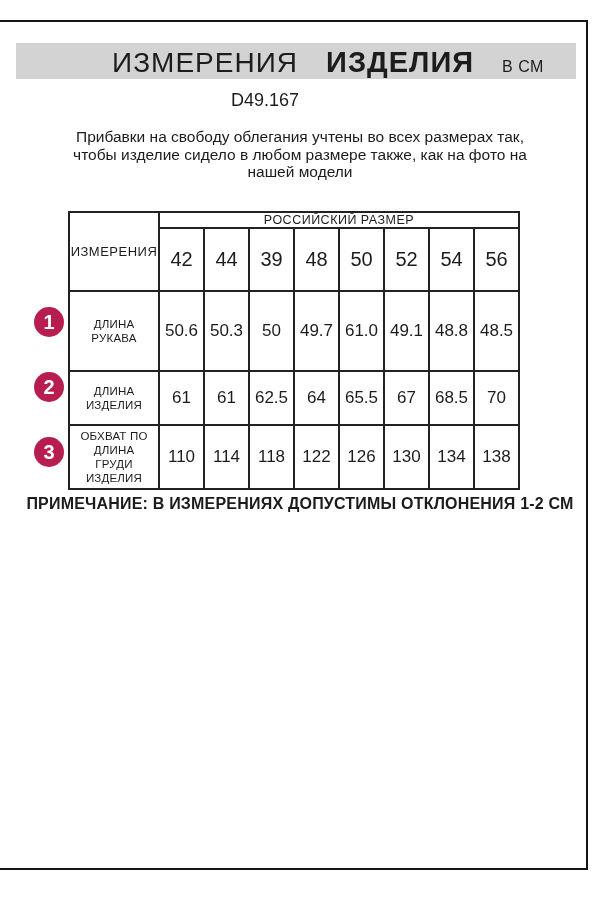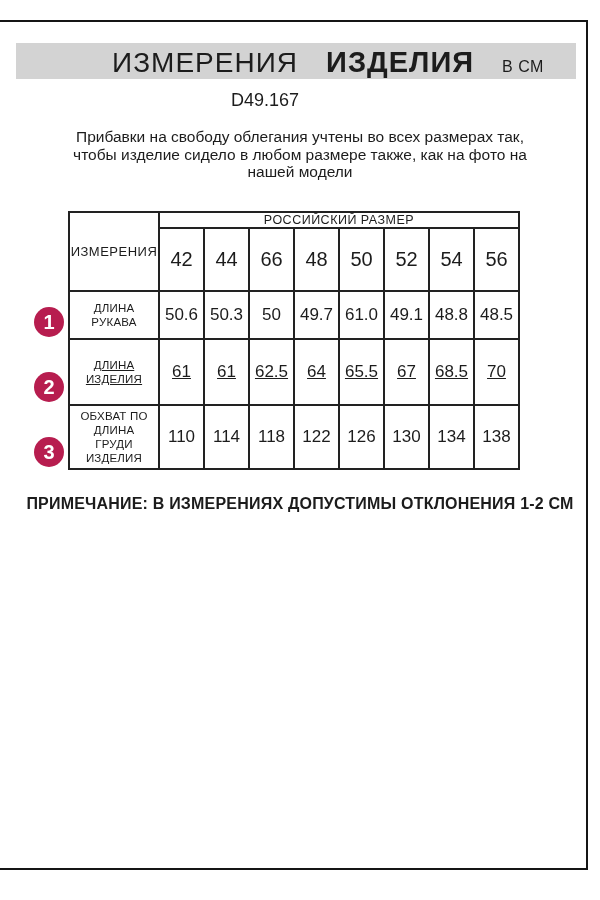--- a/index.html
+++ b/index.html
@@ -47,22 +47,22 @@
     text-align: center; vertical-align: middle;
     font-weight: 400; background: #ffffff;
   }
   .col-meas { width: 90px; }
   .col-size { width: 45px; }
   .cell-size-system { height: 16px; font-size: 12.5px; letter-spacing: 0.5px; line-height: 14px; }
   .cell-measurements { font-size: 13px; letter-spacing: 0.5px; border-bottom-width: 3px; }
   .cell-size-head { height: 63px; font-size: 20px; font-weight: 700; border-bottom-width: 3px; }
   .row-label { font-size: 11.5px; letter-spacing: 0.2px; line-height: 14px; padding: 2px 4px; }
   .cell-value { font-size: 17px; }
-  tr.data-row-1 { height: 48px; }
-  tr.data-row-2 { height: 66px; text-decoration: underline; }
+  tr.data-row-1 { height: 80px; }
+  tr.data-row-2 { height: 54px; }
   tr.data-row-3 { height: 64px; }
 
   
   .badge {
     position: absolute; left: 34px;
     width: 30px; height: 30px; border-radius: 50%;
     background: var(--accent, #b71d4f);
     color: #ffffff; font-size: 20px; font-weight: 700;
     display: flex; align-items: center; justify-content: center;
   }
@@ -103,21 +103,21 @@
       <col class="col-size">
   </colgroup>
   <tbody>
     <tr>
       <td rowspan="2" class="cell-measurements">ИЗМЕРЕНИЯ</td>
       <td colspan="8" class="cell-size-system">РОССИЙСКИЙ РАЗМЕР</td>
     </tr>
     <tr>
       <td class="cell-size-head">42</td>
       <td class="cell-size-head">44</td>
-      <td class="cell-size-head">66</td>
+      <td class="cell-size-head">39</td>
       <td class="cell-size-head">48</td>
       <td class="cell-size-head">50</td>
       <td class="cell-size-head">52</td>
       <td class="cell-size-head">54</td>
       <td class="cell-size-head">56</td>
     </tr>
     <tr class="data-row-1">
       <td class="row-label">ДЛИНА РУКАВА</td>
       <td class="cell-value">50.6</td>
       <td class="cell-value">50.3</td>

